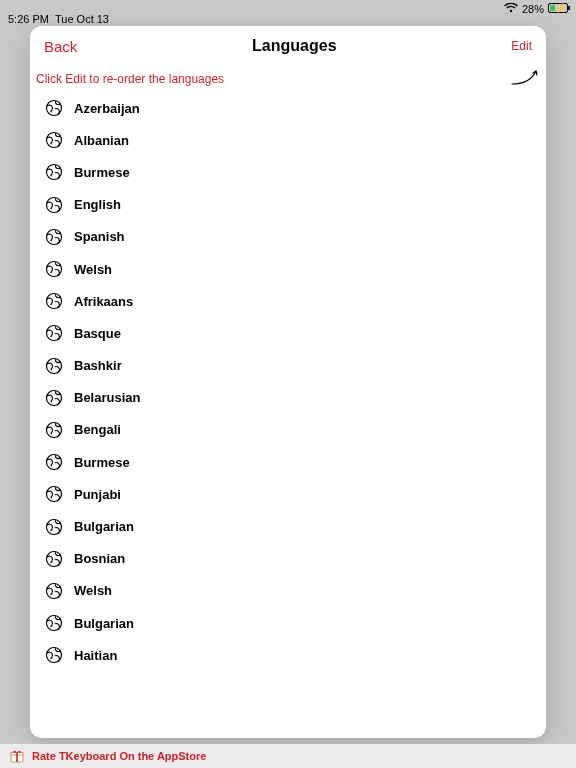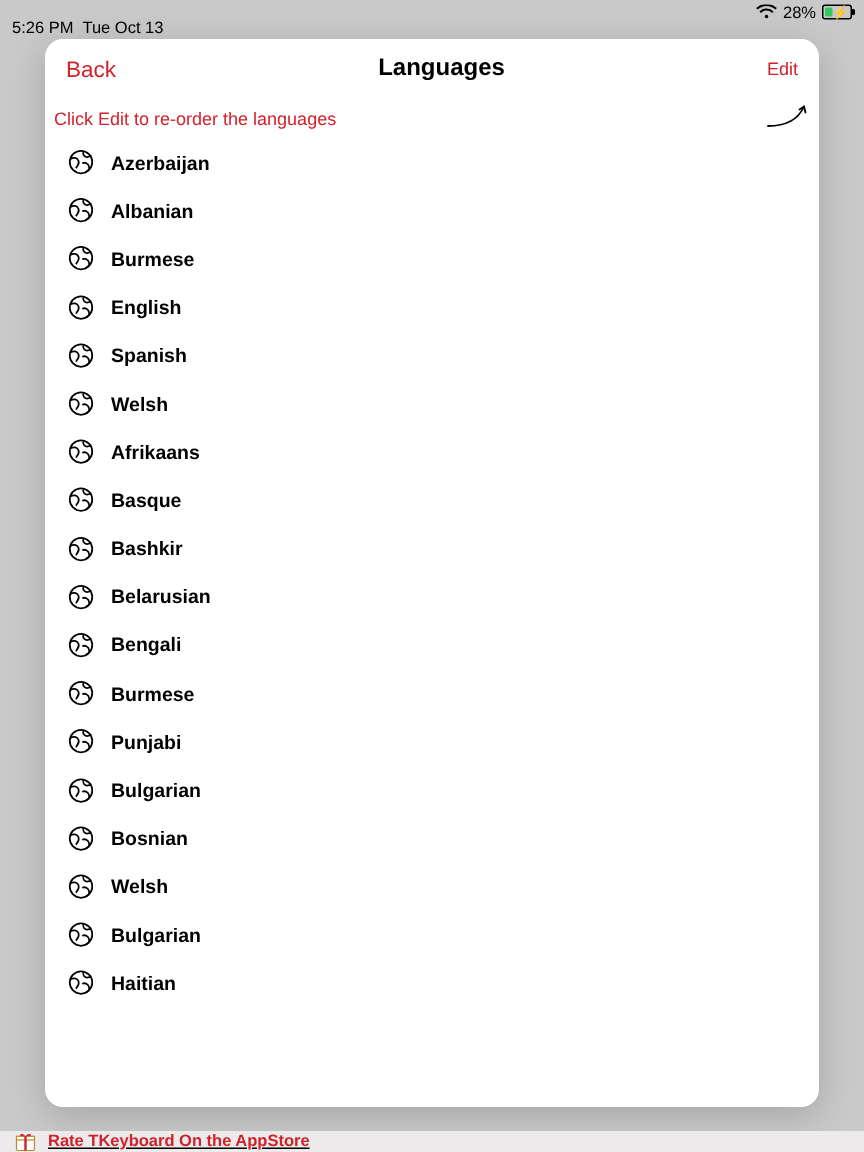--- a/index.html
+++ b/index.html
@@ -31,21 +31,21 @@
 .hint-arrow svg { display: block; }
 
 .list { flex: 1; overflow: hidden; }
 .row { display: flex; align-items: center; height: 32.2px; padding: 0 14px; gap: 10px; cursor: pointer; }
 .row + .row { }
 .globe { width: 20px; height: 20px; flex: 0 0 auto; }
 .globe svg { width: 20px; height: 20px; display: block; }
 .lang { font-size: 13px; font-weight: 700; color: #000; }
 
 
-.footer { position: absolute; left: 0; right: 0; bottom: 0; height: 14px; background: #eceaea; display: flex; align-items: center; padding: 0 10px; gap: 8px; text-decoration: underline; }
+.footer { position: absolute; left: 0; right: 0; bottom: 0; height: 24px; background: #eceaea; display: flex; align-items: center; padding: 0 10px; gap: 8px; }
 .gift { width: 14px; height: 14px; }
 .gift svg { width: 14px; height: 14px; display: block; }
 .footer-text { color: #d1212a; font-size: 11px; font-weight: 700; }
 </style>
 </head>
 <body>
 
 <div class="status-bar">
   <div class="status-left">
     <span>5:26 PM</span>

